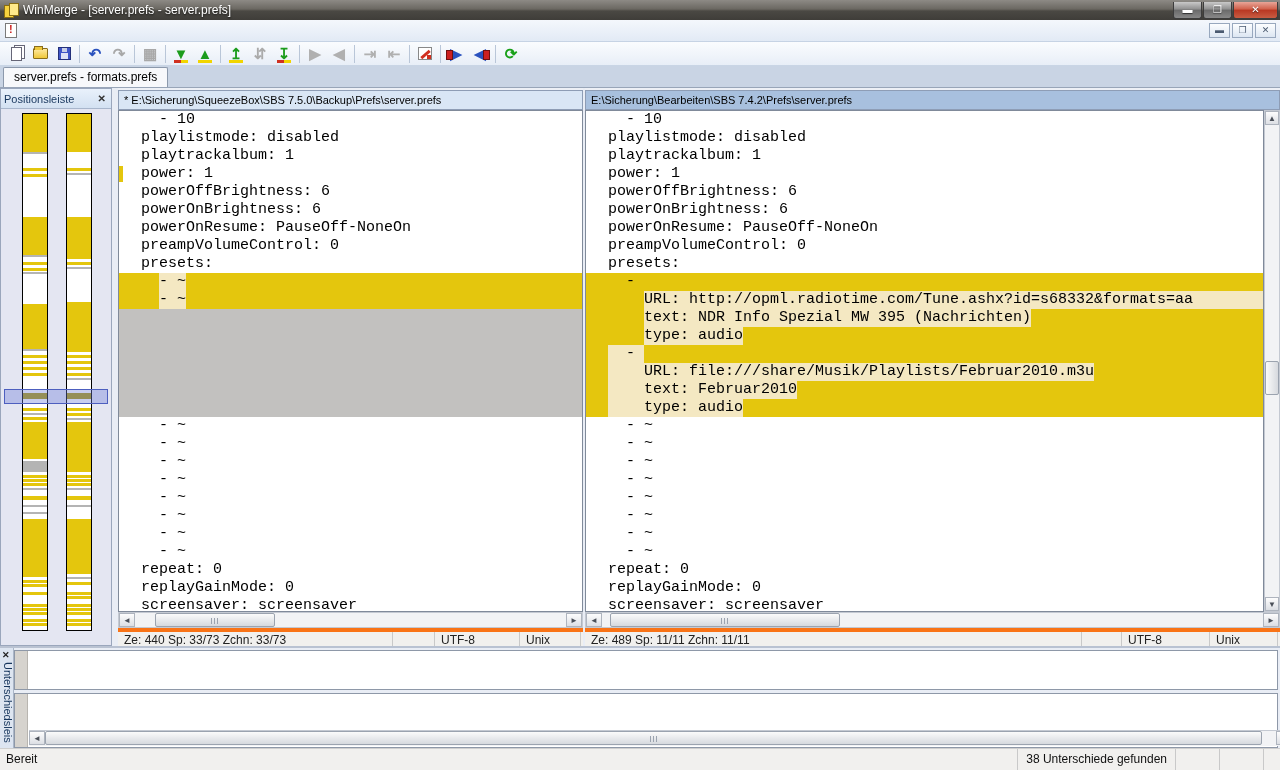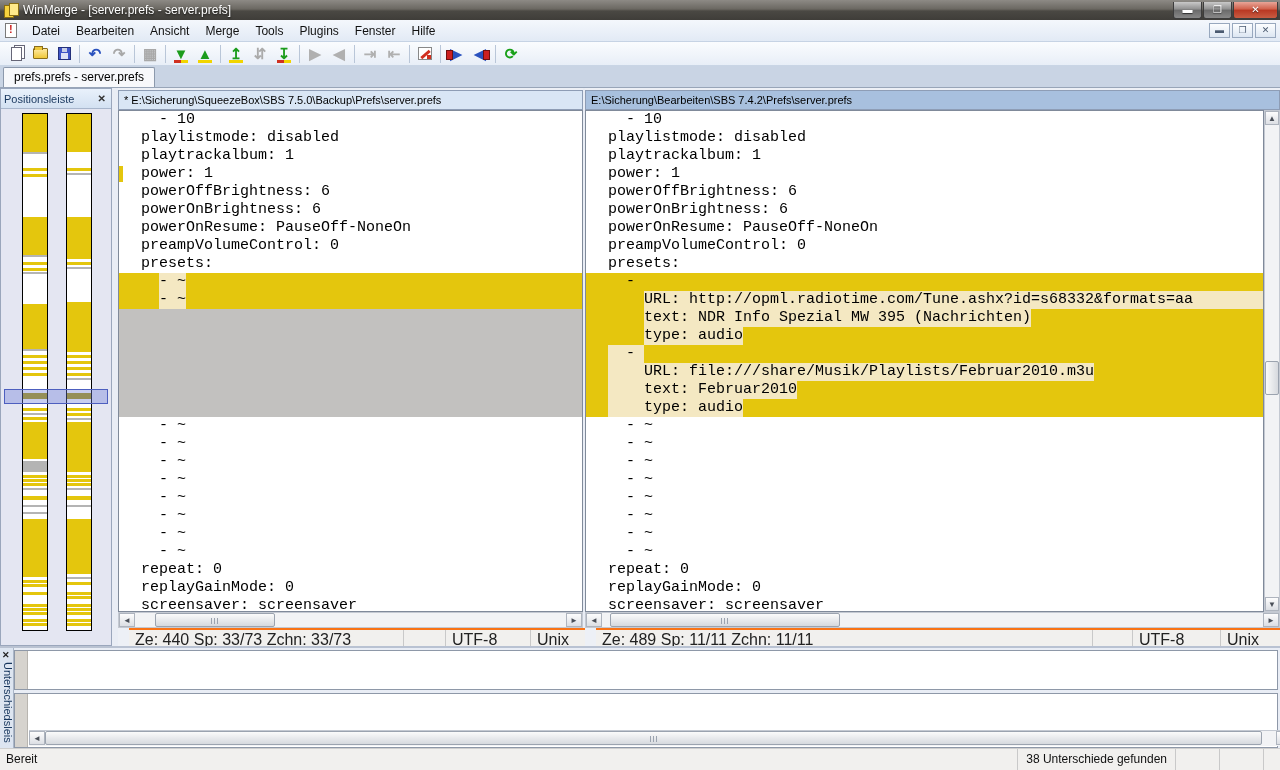--- a/index.html
+++ b/index.html
@@ -99,22 +99,22 @@
   .hscroll { position:absolute; left:0; top:524px; width:100%; height:16px; background:#F2F3F5; border:1px solid #C4C9D2; display:flex; }
   .sb-btn { width:16px; height:14px; background:linear-gradient(180deg,#FDFDFD,#DCDFE4); border:1px solid #AEB4BE;
     font-size:8px; color:#4a4f58; text-align:center; line-height:13px; flex:none; }
   .sb-thumb { height:14px; background:linear-gradient(180deg,#FBFBFB,#D6D9DE); border:1px solid #9BA3AF; border-radius:2px; position:relative; }
   .sb-thumb::after { content:""; position:absolute; left:50%; top:4px; width:8px; height:6px; margin-left:-4px;
     background:repeating-linear-gradient(90deg,#9BA3AF 0 1px,transparent 1px 3px); }
   .vscroll { position:absolute; right:0; top:22px; width:16px; height:502px; background:#F2F3F5; border:1px solid #C4C9D2; }
   .vscroll .sb-btn { width:14px; }
   .vthumb { position:absolute; left:0; top:250px; width:14px; height:34px; background:linear-gradient(90deg,#FBFBFB,#D6D9DE); border:1px solid #9BA3AF; border-radius:2px; }
 
-  .pane-status { position:absolute; left:11px; top:540px; width:100%; height:18px; background:#F1F0EE;
-    border-top:2px solid #f97316; display:flex; font-size:16px; color:#222; }
+  .pane-status { position:absolute; left:0; top:540px; width:100%; height:18px; background:#F1F0EE;
+    border-top:4px solid #f97316; display:flex; font-size:12px; color:#222; }
   .ps-cell { border-right:1px solid #C9C9C9; padding:1px 6px 0 6px; white-space:nowrap; overflow:hidden; }
 
   
   .detail-pane { position:absolute; left:0; top:646px; width:1280px; height:102px; background:#E9EDF5; border-top:2px solid #B9C2D2; }
   .detail-tabstrip { position:absolute; left:0; top:0; width:14px; height:102px; background:#DDE5F1; border-right:1px solid #AAB6C8; }
   .detail-close { position:absolute; left:2px; top:2px; font-size:9px; font-weight:bold; color:#222; }
   .detail-title { position:absolute; left:0px; top:14px; width:14px; height:86px; font-size:11px; color:#17365D;
     writing-mode:vertical-rl; overflow:hidden; white-space:nowrap; }
   .detail-row { position:absolute; left:14px; width:1264px; background:#fff; border:1px solid #8E98A8; }
   .detail-row .gutter { position:absolute; left:0; top:0; width:13px; height:100%; background:#D6D3CE; border-right:1px solid #B8B5B0; }
@@ -140,30 +140,20 @@
     <div class="title-text">WinMerge - [server.prefs - server.prefs]</div>
     <div class="win-controls">
       <div class="win-btn">▬</div>
       <div class="win-btn">❐</div>
       <div class="win-btn close">✕</div>
     </div>
   </div>
 
   <div class="menubar">
     <div class="mdi-doc-icon"></div>
-    <div id="menu-items" style="display:flex;">
-        <div class="menu-item">Datei</div>
-        <div class="menu-item">Bearbeiten</div>
-        <div class="menu-item">Ansicht</div>
-        <div class="menu-item">Merge</div>
-        <div class="menu-item">Tools</div>
-        <div class="menu-item">Plugins</div>
-        <div class="menu-item">Fenster</div>
-        <div class="menu-item">Hilfe</div>
-      </div>
     <div class="mdi-controls">
       <div class="mdi-btn">▬</div>
       <div class="mdi-btn">❐</div>
       <div class="mdi-btn">✕</div>
     </div>
   </div>
 
   <div class="toolbar" id="toolbar">
       <div class="tb-btn">
         <div class="ic-new"></div>
@@ -231,21 +221,21 @@
       <div class="tb-btn accent-right-red">
         <span class="tb-glyph" style="color: rgb(42, 82, 190);">◀</span>
       </div>
       <div class="tb-sep"></div>
       <div class="tb-btn">
         <span class="tb-glyph" style="color: rgb(24, 160, 24);">⟳</span>
       </div>
     </div>
 
   <div class="tabbar">
-    <div class="tab">prefs.prefs - server.prefs</div>
+    <div class="tab">server.prefs - formats.prefs</div>
   </div>
 
   <div class="main">
 
     <div class="location-pane">
       <div class="loc-header">
         <span>Positionsleiste</span>
         <span class="loc-close">✕</span>
       </div>
       <div class="loc-bar b-left" id="locbar-left">

